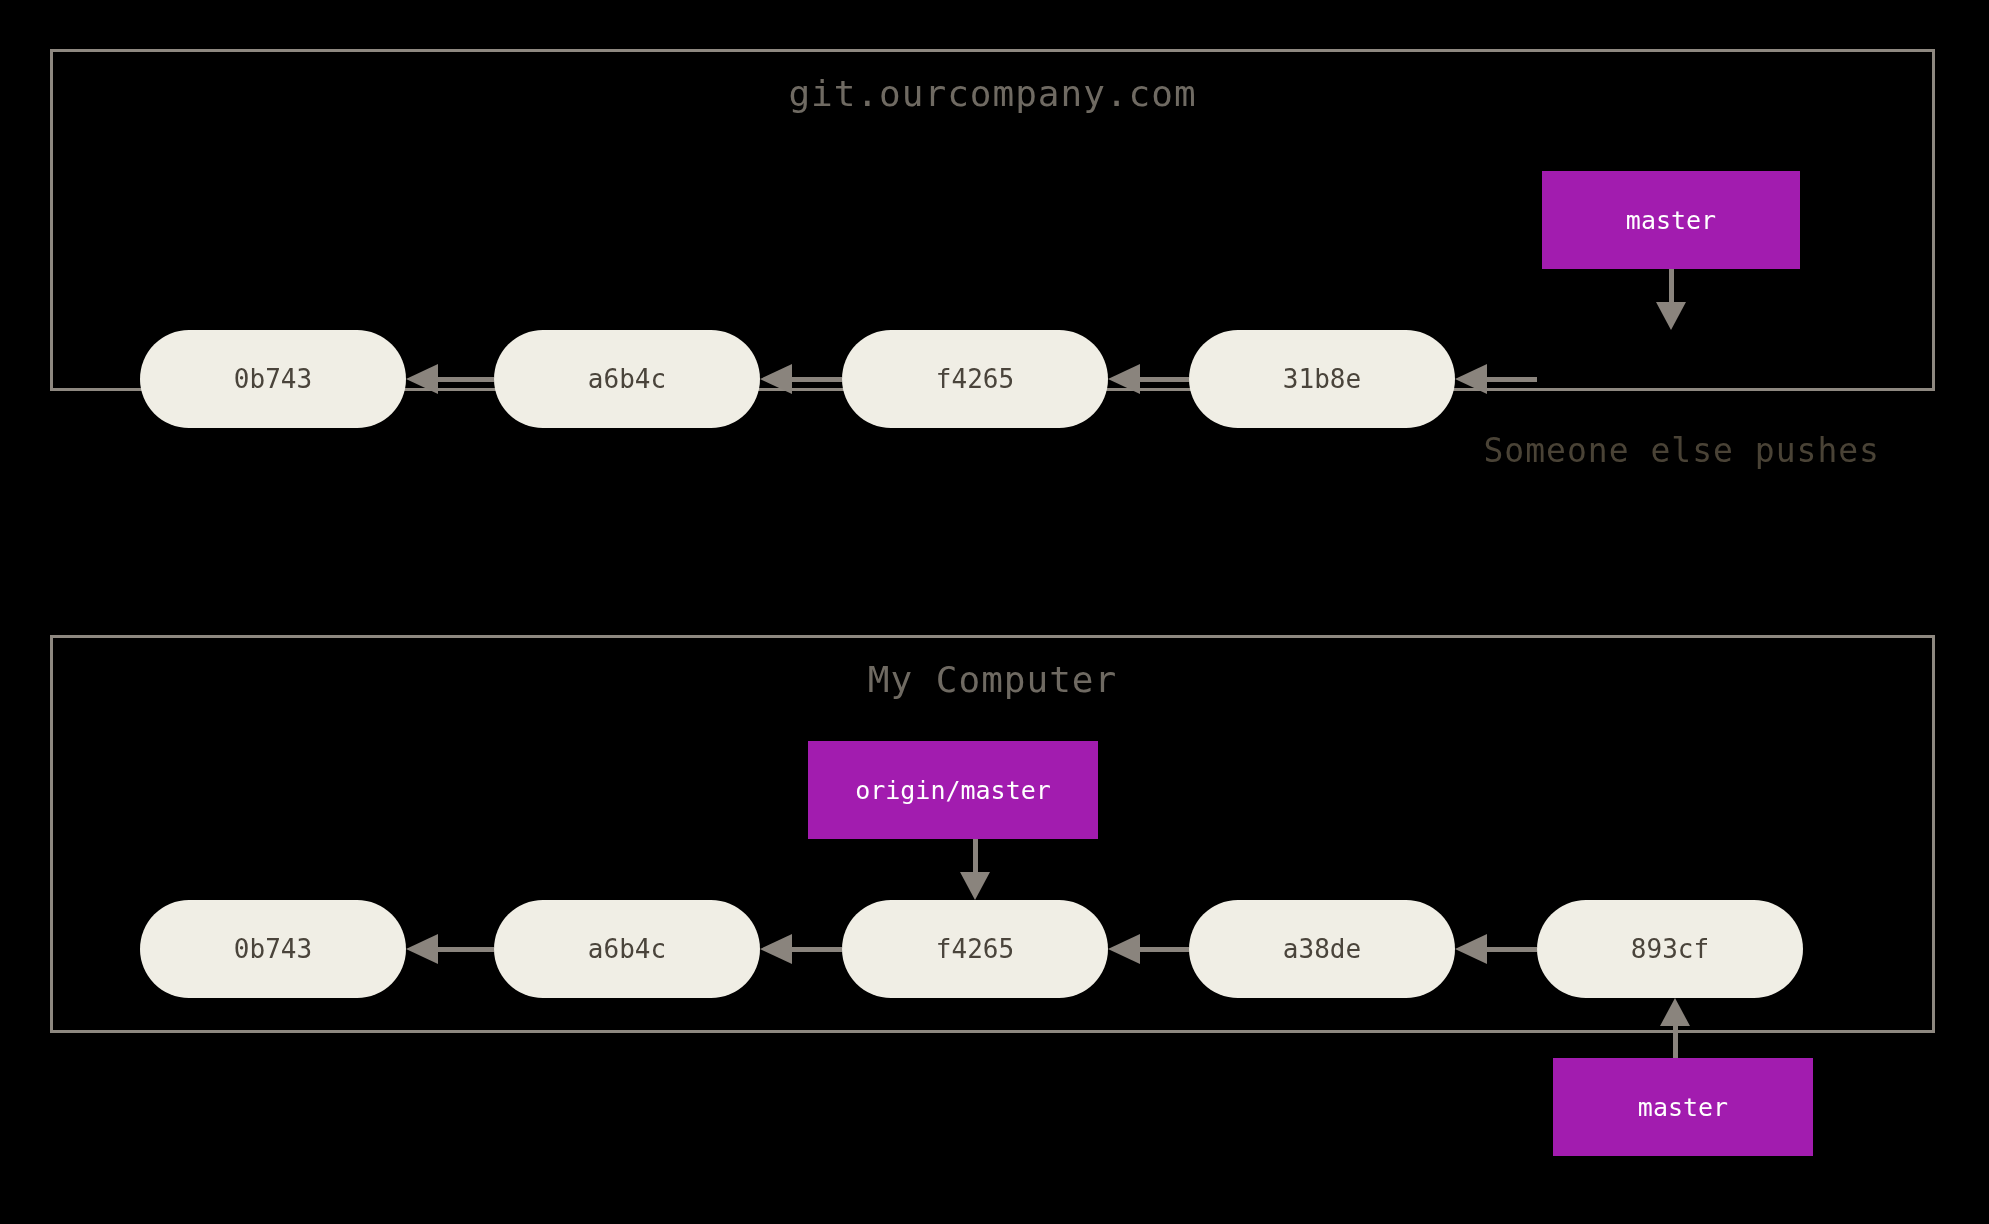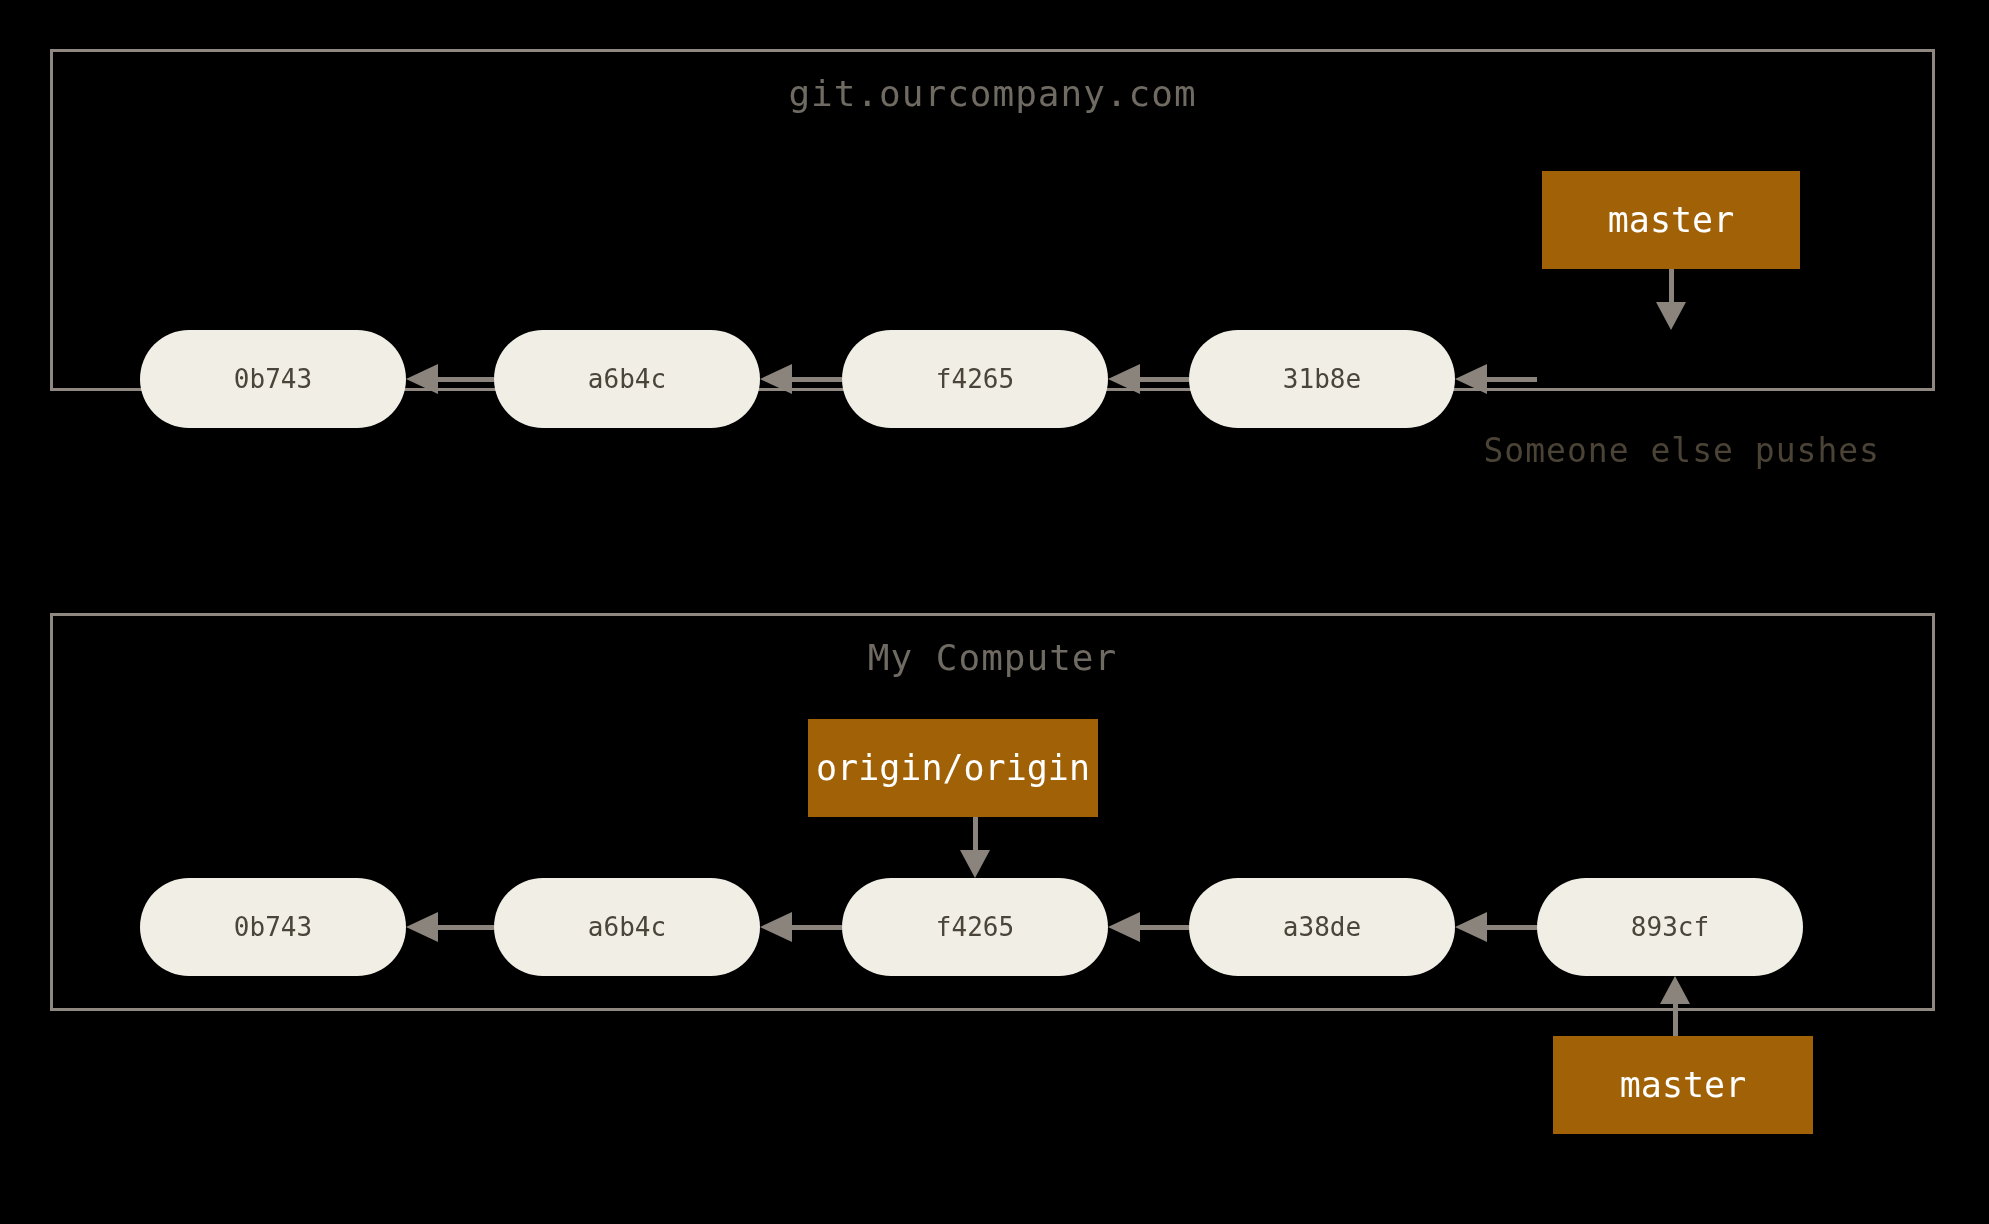--- a/index.html
+++ b/index.html
@@ -17,21 +17,21 @@
   }
   .repo-box {
     position: absolute;
     left: 50px;
     width: 1885px;
     border: 3px solid #8e8880;
     box-sizing: border-box;
     background: #000000;
   }
   #remote-box { top: 49px;  height: 342px; }
-  #local-box  { top: 613px; height: 398px; }
+  #local-box  { top: 635px; height: 398px; }
 
   .repo-title {
     position: absolute;
     left: 0; right: 0;
     top: 21px;
     text-align: center;
     color: #6f6a62;
     font-size: 36px;
     letter-spacing: 1px;
     white-space: pre;
@@ -49,23 +49,23 @@
     align-items: center;
     justify-content: center;
     white-space: pre;
   }
   #remote-box .commit-node { top: 278px; }
   #local-box  .commit-node { top: 262px; }
 
   .branch-box {
     position: absolute;
     height: 98px;
-    background: #a16207;
+    background: #a21caf;
     color: #ffffff;
-    font-size: 35px;
+    font-size: 25px;
     display: flex;
     align-items: center;
     justify-content: center;
     white-space: pre;
   }
 
   .h-arrow { position: absolute; height: 30px; }
   .h-arrow .head {
     position: absolute; left: 0; top: 0;
     width: 0; height: 0;
@@ -158,21 +158,21 @@
       <span class="head"></span>
       <span class="shaft"></span>
     </div>
 
     <div class="note">Someone else pushes</div>
   </div>
 
   <div class="repo-box" id="local-box">
     <div class="repo-title">My Computer</div>
 
-    <div class="branch-box" style="left:755px; top:103px; width:290px;">origin/origin</div>
+    <div class="branch-box" style="left:755px; top:103px; width:290px;">origin/master</div>
     <div class="v-arrow down" style="left:907px; top:201px; height:61px;">
       <span class="shaft"></span>
       <span class="head"></span>
     </div>
 
     <div class="commit-node col-0">0b743</div>
     <div class="commit-node col-1">a6b4c</div>
     <div class="commit-node col-2">f4265</div>
     <div class="commit-node col-3">a38de</div>
     <div class="commit-node col-4">893cf</div>

